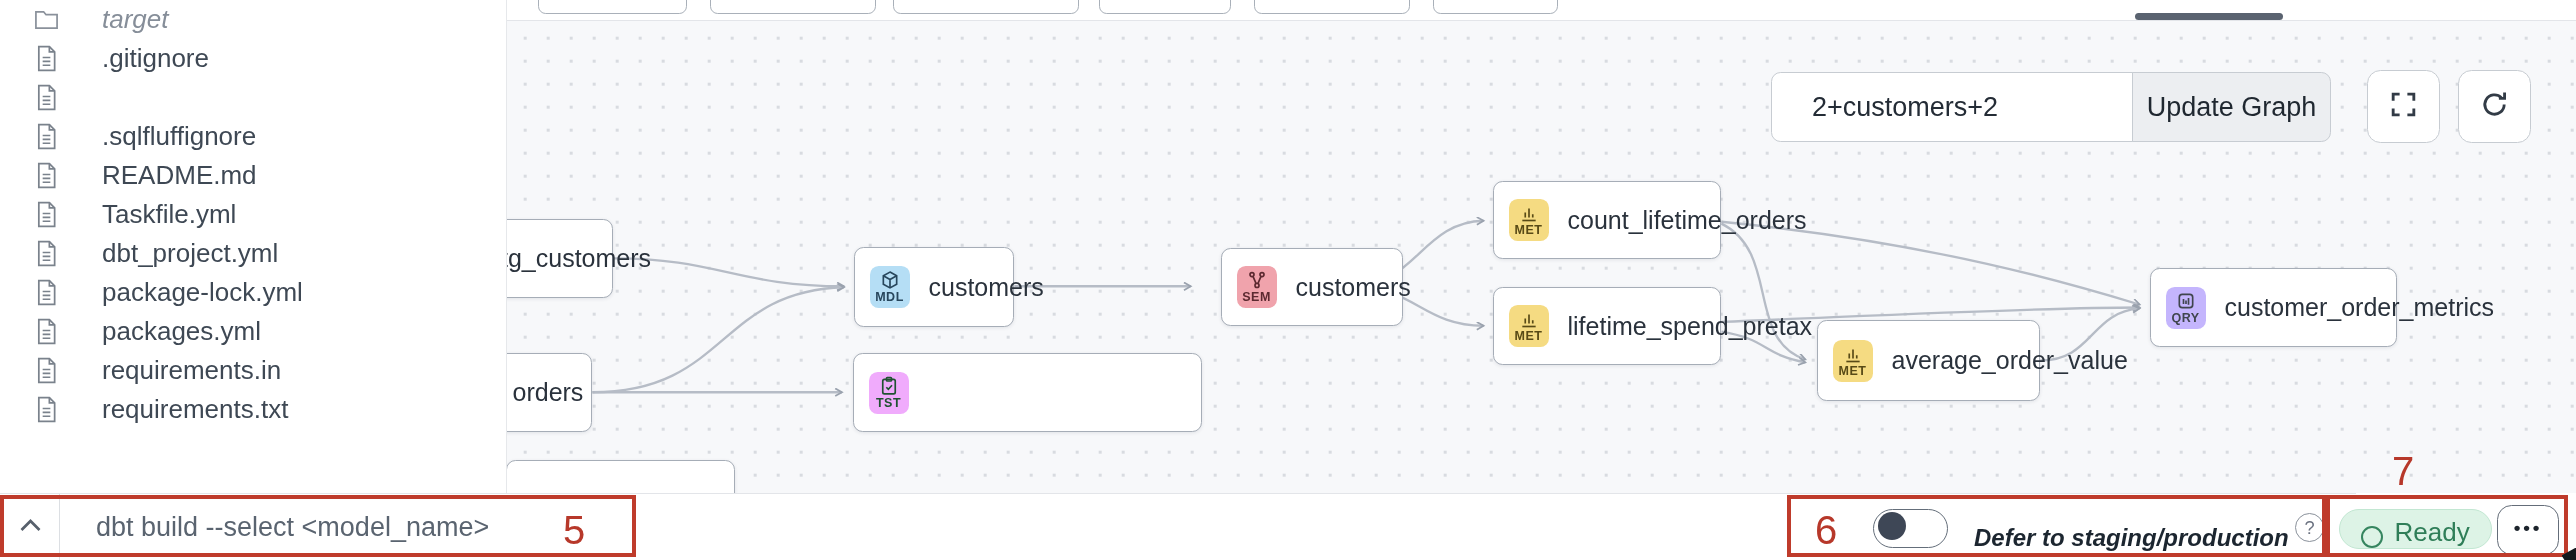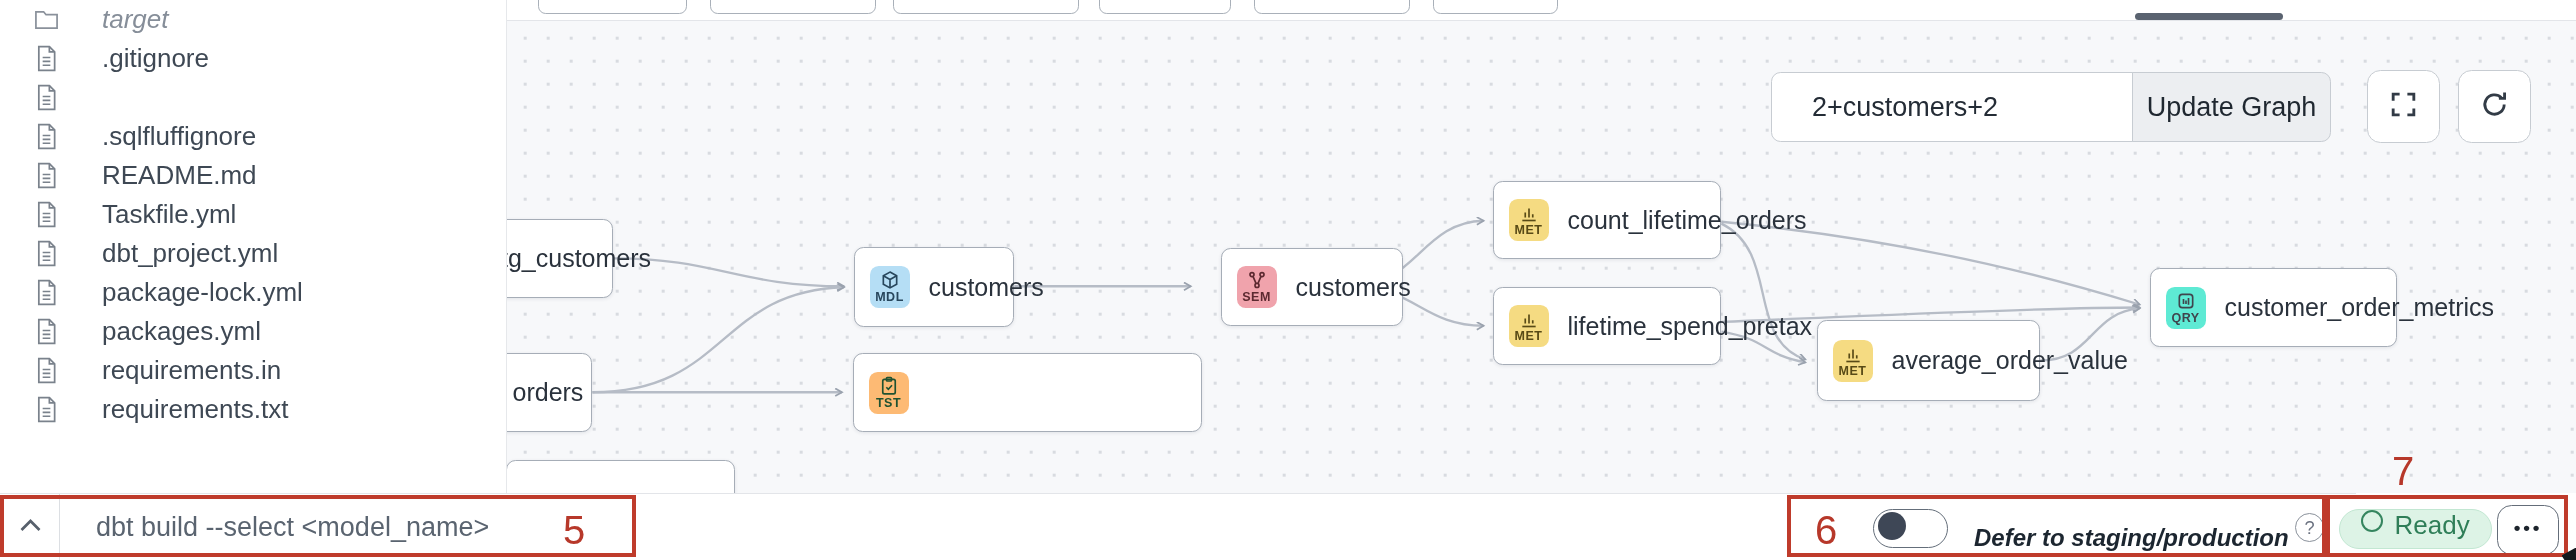--- a/index.html
+++ b/index.html
@@ -57,21 +57,21 @@
            font-size:27px;color:#5a6470;}
   .toggle{position:absolute;left:1873px;top:14.5px;width:75px;height:39px;border:1.9px solid #646e7a;
           border-radius:20px;background:#fff;box-sizing:border-box;cursor:pointer;}
   .knob{position:absolute;left:3.9px;top:2.9px;width:28px;height:28px;border-radius:50%;background:#3e4756;}
   .deferlabel{position:absolute;left:1974px;top:10px;height:67px;display:flex;align-items:center;
               font-size:24px;font-weight:700;color:#1c2630;font-style:italic;}
   .helpic{position:absolute;left:2295px;top:19px;width:29px;height:29px;border:1.9px solid #8a919b;
           border-radius:50%;box-sizing:border-box;display:flex;align-items:center;justify-content:center;
           font-size:18.3px;color:#6b7280;cursor:pointer;}
   .ready{position:absolute;left:2339px;top:14.5px;height:40px;background:#ddf3e6;border:1px solid #c2e7d2;
-         border-radius:20px;display:flex;align-items:flex-start;padding:0 21px;gap:11.6px;box-sizing:border-box;}
+         border-radius:20px;display:flex;align-items:flex-end;padding:0 21px;gap:11.6px;box-sizing:border-box;}
   .readycirc{width:22px;height:22px;border:2.9px solid #35855f;border-radius:50%;box-sizing:border-box;flex:none;}
   .readytxt{font-size:26px;color:#2f7e58;}
   .dotsbtn{position:absolute;left:2497px;top:10.6px;width:62px;height:50px;background:#fff;
            border:1.9px solid #646d79;border-radius:14.5px;display:flex;align-items:center;justify-content:center;
            box-sizing:border-box;cursor:pointer;font-size:19px;font-weight:700;letter-spacing:2.9px;
            color:#1d242c;padding-bottom:3.9px;}
 
   
   .annbox{position:absolute;border:4.8px solid #bf3b2b;z-index:9;pointer-events:none;box-sizing:border-box;}
   .annnum{position:absolute;color:#b7382a;font-size:40px;z-index:10;pointer-events:none;}
@@ -132,21 +132,21 @@
         <span class="badge" style="background: rgb(181, 222, 245); color: rgb(39, 70, 92);">
           <svg width="20" height="20" viewBox="0 0 24 24" fill="none" stroke="currentColor" stroke-width="2">
             <path d="M12 2.5l8 4.5v10l-8 4.5-8-4.5V7z"></path>
             <path d="M4 7l8 4.5L20 7M12 11.5V21.5"></path>
           </svg>
           <span class="bt">MDL</span>
         </span>
         <span class="nlabel">customers</span>
       </div>
       <div class="gnode" style="left: 853px; top: 353px; width: 349px; height: 79px;">
-        <span class="badge" style="background: #fdba74; color: rgb(31, 82, 49); text-align: right;">
+        <span class="badge" style="background: #f0abfc; color: rgb(31, 82, 49); text-align: right;">
           <svg width="20" height="20" viewBox="0 0 24 24" fill="none" stroke="currentColor" stroke-width="2">
             <rect x="4.5" y="4" width="15" height="17.5" rx="2"></rect>
             <rect x="9" y="1.8" width="6" height="4.2" rx="1"></rect>
             <path d="M8.8 13.5l2.4 2.4 4.4-4.8"></path>
           </svg>
           <span class="bt">TST</span>
         </span>
       </div>
       <div class="gnode" style="left: 1201px; top: 248px; width: 182px; height: 78px; margin-left: 20px;">
         <span class="badge" style="background: rgb(240, 163, 172); color: rgb(92, 41, 48);">
@@ -184,21 +184,21 @@
         <span class="badge" style="background: rgb(245, 219, 130); color: rgb(88, 74, 22);">
           <svg width="20" height="20" viewBox="0 0 24 24" fill="none" stroke="currentColor" stroke-width="2">
             <path d="M4 21h16"></path>
             <path d="M7.5 17.5v-6M12 17.5V6.5M16.5 17.5v-4"></path>
           </svg>
           <span class="bt">MET</span>
         </span>
         <span class="nlabel">average_order_value</span>
       </div>
       <div class="gnode" style="left: 2150px; top: 268px; width: 247px; height: 79px;">
-        <span class="badge" style="background: #5eead4; color: rgb(63, 69, 77); text-align: center;">
+        <span class="badge" style="background: #c4b5fd; color: rgb(63, 69, 77); text-align: center;">
           <svg width="20" height="20" viewBox="0 0 24 24" fill="none" stroke="currentColor" stroke-width="2">
             <rect x="4" y="4" width="16" height="16" rx="3.5"></rect>
             <path d="M9 9.5v6M12 11.5v4M15 8.5v8"></path>
           </svg>
           <span class="bt">QRY</span>
         </span>
         <span class="nlabel">customer_order_metrics</span>
       </div>
       <div class="gnode" style="left: 506px; top: 460px; width: 229px; height: 50px;"></div>
     </div>

